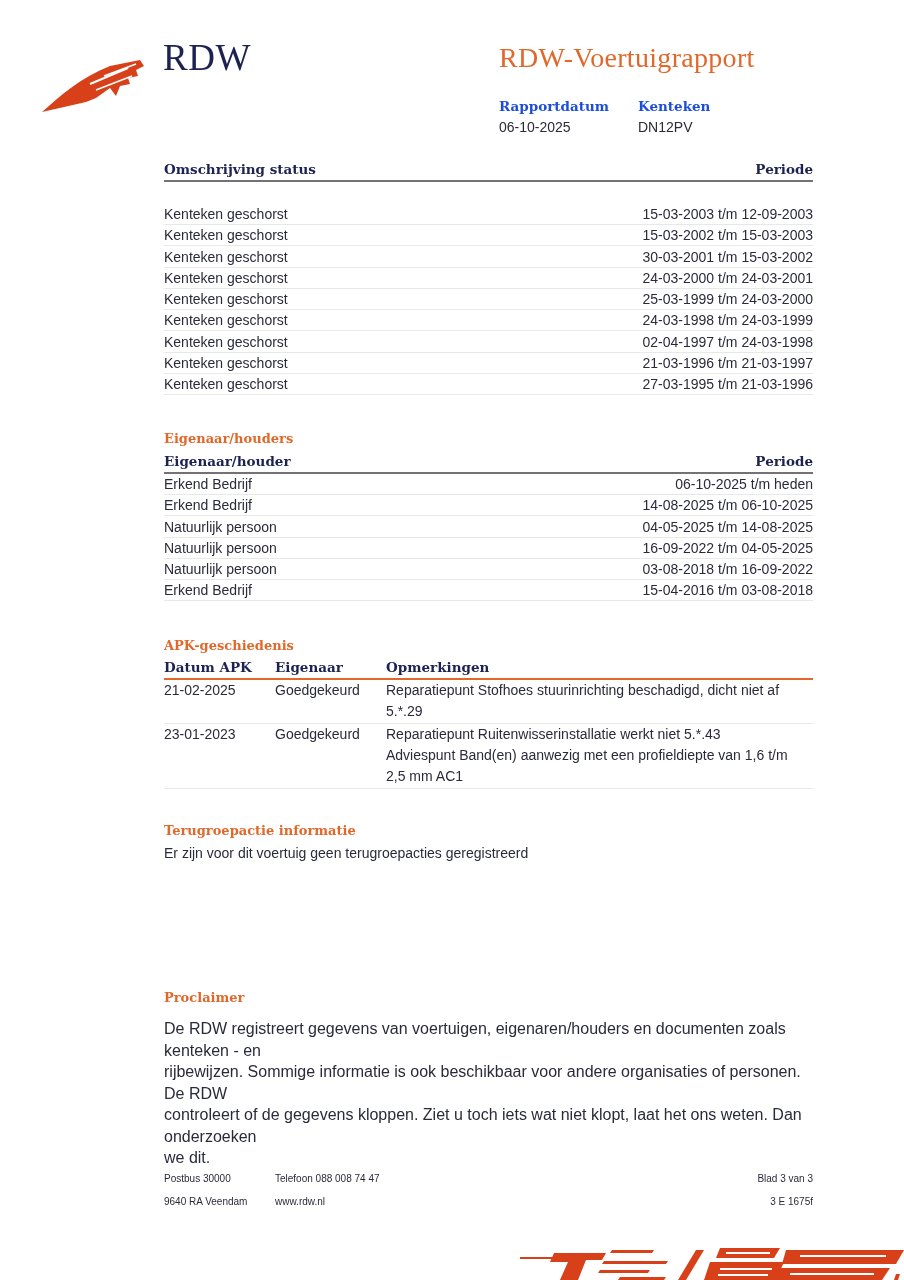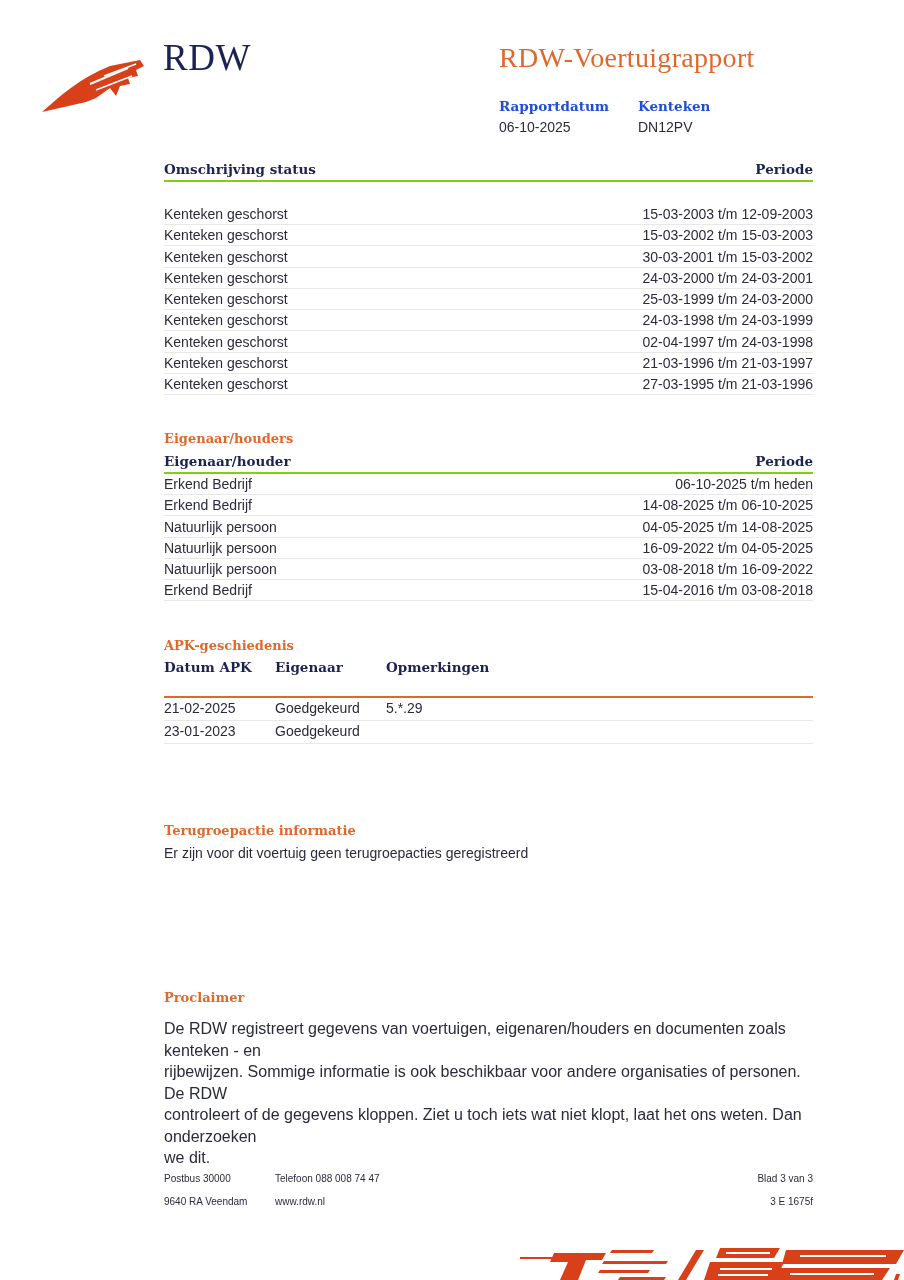--- a/index.html
+++ b/index.html
@@ -4,24 +4,24 @@
 <style>
   html, body { margin: 0; padding: 0; background: #ffffff; }
   body { width: 904px; height: 1280px; position: relative; overflow: hidden;
          font-family: "Liberation Sans", sans-serif; color: #2a2b3a; }
   .abs { position: absolute; }
   .logo-text { left: 163px; top: 36px; font-size: 37px; color: #1c2350; letter-spacing: 0.5px; font-family: "Liberation Serif", serif; text-align: right; }
   .title { left: 499px; top: 42px; font-size: 28px; color: #e0682a; font-family: "Liberation Serif", serif; letter-spacing: 0.3px; }
   .meta-label { font-size: 13.5px; font-weight: bold; color: #1d4ed8; font-family: "DejaVu Serif", serif; }
   .meta-value { font-size: 14px; color: #2a2b3a; }
   .table { left: 164px; width: 649px; }
-  .hdr { display: flex; justify-content: space-between; font-weight: bold; font-size: 13.5px; color: #1c2350; font-family: "DejaVu Serif", serif; border-bottom: 2px solid #84cc16; padding-bottom: 2px; height: 17px; }
+  .hdr { display: flex; justify-content: space-between; font-weight: bold; font-size: 13.5px; color: #1c2350; font-family: "DejaVu Serif", serif; border-bottom: 2px solid #737373; padding-bottom: 2px; height: 17px; }
   .row { display: flex; justify-content: space-between; font-size: 14px; height: 20px; line-height: 20px; border-bottom: 1px solid #e8e8e8; margin-bottom: 0.3px; }
   .sect-title { font-size: 13px; font-weight: bold; color: #e0682a; font-family: "DejaVu Serif", serif; }
-  .apk-hdr { display: flex; font-weight: bold; font-size: 13.5px; color: #1c2350; font-family: "DejaVu Serif", serif; border-bottom: 2px solid #e0682a; padding-bottom: 20px; height: 17px; }
+  .apk-hdr { display: flex; font-weight: bold; font-size: 13.5px; color: #1c2350; font-family: "DejaVu Serif", serif; border-bottom: 2px solid #e0682a; padding-bottom: 2px; height: 17px; }
   .apk-row { display: flex; font-size: 14px; line-height: 21px; border-bottom: 1px solid #e8e8e8; padding-top: 0px; padding-bottom: 1px; }
   .c1 { width: 111px; } .c2 { width: 111px; } .c3 { flex: 1; }
   .para { left: 164px; width: 649px; font-size: 16px; line-height: 21.5px; }
   .foot { font-size: 10px; color: #2a2b3a; }
 </style>
 </head>
 <body>
 
 <svg class="abs" style="left:40px;top:56px;" width="110" height="60" viewBox="0 0 110 60">
   <path d="M2 56 C20 40, 40 22, 70 10 L100 4 L104 10 L96 14 L98 20 L88 22 L90 28 L80 30 L76 40 L70 32 L56 42 L46 46 Z" fill="#d8401a"></path>
@@ -122,26 +122,32 @@
   <div class="apk-hdr">
     <span class="c1">Datum APK</span>
     <span class="c2">Eigenaar</span>
     <span class="c3">Opmerkingen</span>
   </div>
   <div id="apk-rows">
       <div class="apk-row">
         <span class="c1">21-02-2025</span>
         <span class="c2">Goedgekeurd</span>
         <div class="c3">
+          <div>Reparatiepunt Stofhoes stuurinrichting beschadigd, dicht niet af</div>
           <div>5.*.29</div>
         </div>
       </div>
       <div class="apk-row">
         <span class="c1">23-01-2023</span>
         <span class="c2">Goedgekeurd</span>
+        <div class="c3">
+          <div>Reparatiepunt Ruitenwisserinstallatie werkt niet 5.*.43</div>
+          <div>Adviespunt Band(en) aanwezig met een profieldiepte van 1,6 t/m</div>
+          <div>2,5 mm AC1</div>
+        </div>
       </div>
     </div>
 </div>
 
 <div class="abs sect-title" style="left:164px;top:823px;">Terugroepactie informatie</div>
 <div class="abs" style="left:164px;top:845px;font-size:14px;">Er zijn voor dit voertuig geen terugroepacties geregistreerd</div>
 
 <div class="abs sect-title" style="left:164px;top:990px;">Proclaimer</div>
 <div class="abs para" style="top:1018px;" id="proclaimer">
     <div>De RDW registreert gegevens van voertuigen, eigenaren/houders en documenten zoals kenteken - en</div>

